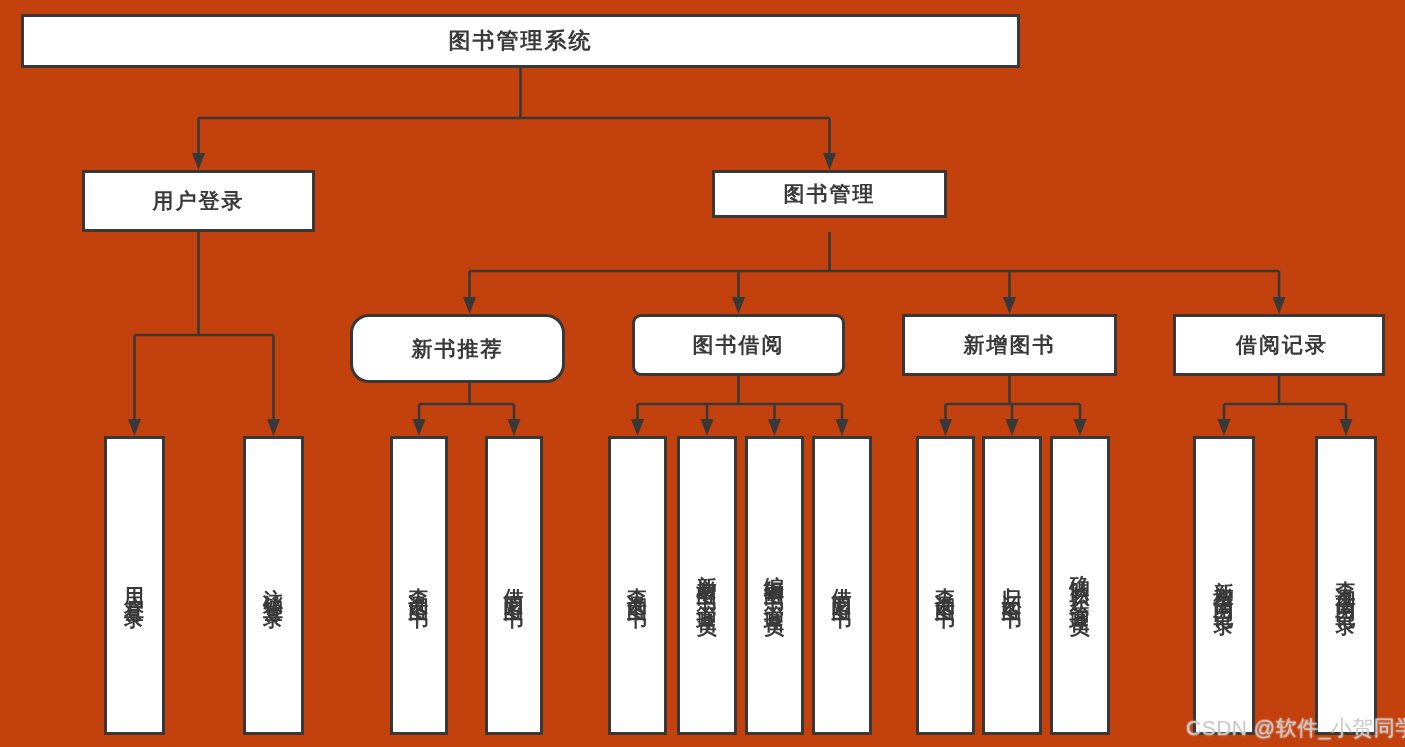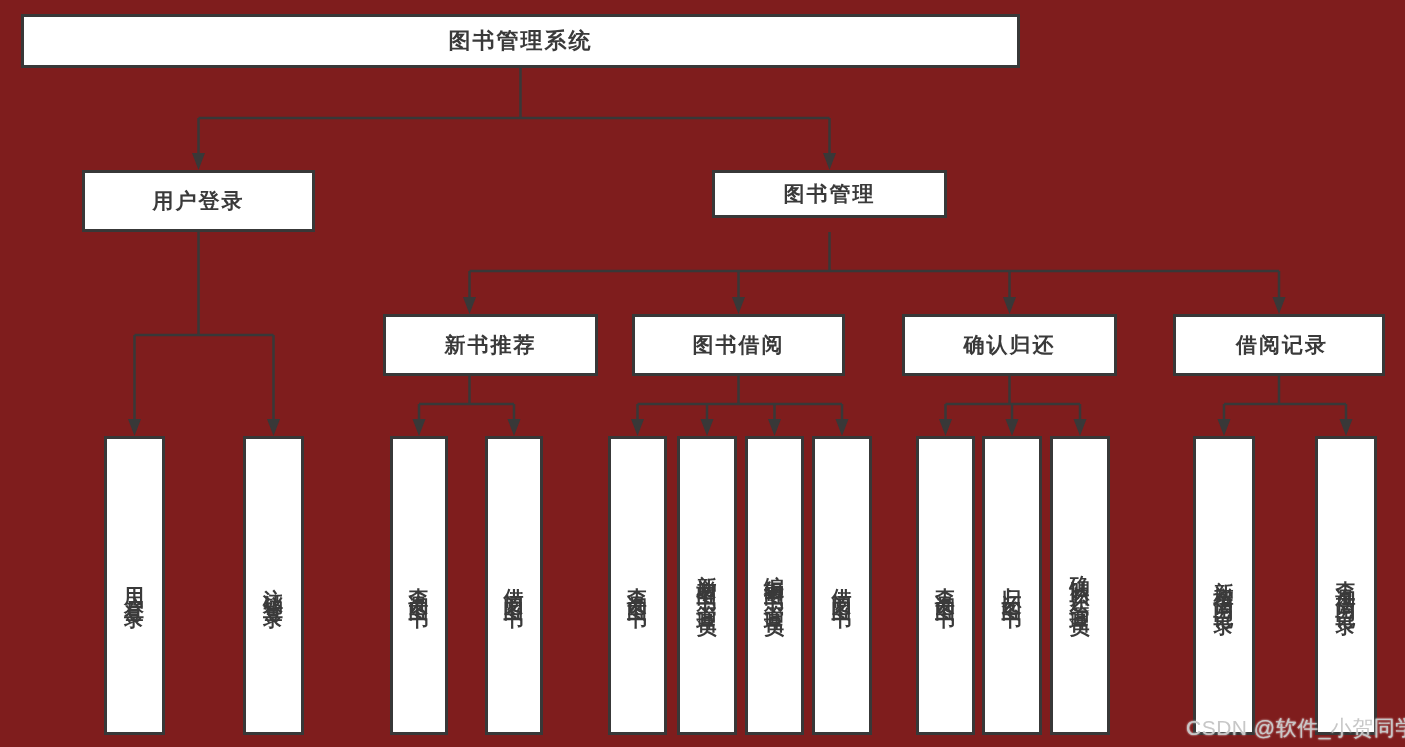--- a/index.html
+++ b/index.html
@@ -1,20 +1,20 @@
 <!DOCTYPE html>
 <html><head>
 <meta charset="utf-8">
 <style>
   html, body { margin: 0; padding: 0; background: #ffffff; }
   #stage {
     position: relative;
     width: 1405px;
     height: 747px;
-    background: #7f1d1d;
+    background: #c2410c;
     font-family: "Liberation Sans", "DejaVu Sans", sans-serif;
     overflow: hidden;
   }
   #wires {
     position: absolute;
     left: 0; top: 0;
     width: 1405px; height: 747px;
     pointer-events: none;
   }
   .node {
@@ -87,23 +87,23 @@
       <polygon points="1217.5,419 1230.5,419 1224,436"></polygon>
       <polygon points="1339.5,419 1352.5,419 1346,436"></polygon>
     </g>
   </svg>
 
   <div class="node h-node root-node" style="left:21px;top:14px;width:999px;height:54px;">图书管理系统</div>
 
   <div class="node h-node" style="left:82px;top:170px;width:233px;height:62px;">用户登录</div>
   <div class="node h-node" style="left:712px;top:170px;width:235px;height:48px;">图书管理</div>
 
-  <div class="node h-node" style="left:383px;top:314px;width:215px;height:62px;">新书推荐</div>
-  <div class="node h-node" style="left:632px;top:314px;width:213px;height:62px;">图书借阅</div>
-  <div class="node h-node" style="left:902px;top:314px;width:215px;height:62px;">确认归还</div>
+  <div class="node h-node" style="left:350px;top:314px;width:215px;height:69px;border-radius:19px;">新书推荐</div>
+  <div class="node h-node" style="left:632px;top:314px;width:213px;height:62px;border-radius:9px;">图书借阅</div>
+  <div class="node h-node" style="left:902px;top:314px;width:215px;height:62px;">新增图书</div>
   <div class="node h-node" style="left:1173px;top:314px;width:212px;height:62px;padding-left:6px;">借阅记录</div>
 
   <div class="node v-node" style="left:104px;top:436px;width:61px;height:299px;">
     <span class="vtext">用户登录</span>
   </div>
   <div class="node v-node" style="left:243px;top:436px;width:61px;height:299px;">
     <span class="vtext">注销登录</span>
   </div>
 
   <div class="node v-node" style="left:390px;top:436px;width:58px;height:299px;">

